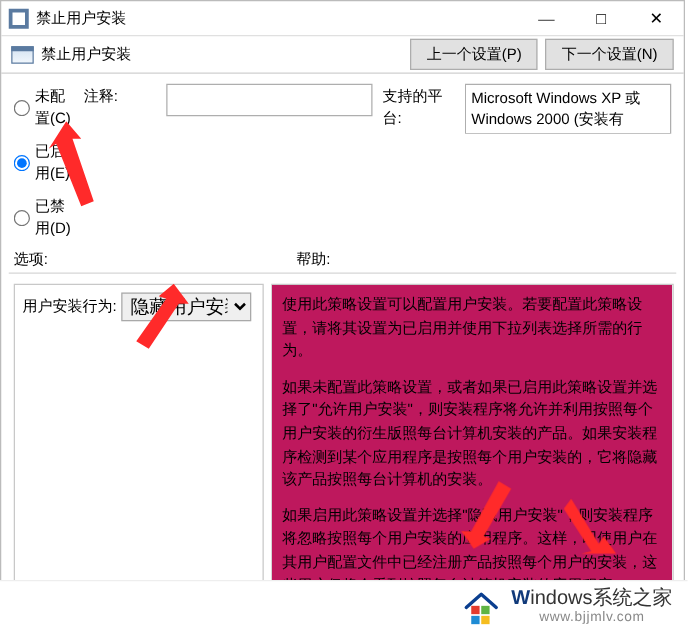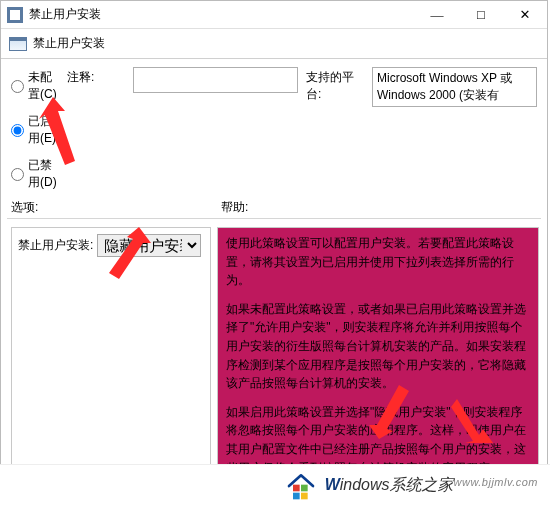--- a/index.html
+++ b/index.html
@@ -89,21 +89,21 @@
     .field-label { width:60px; padding-top:2px;}
     .textarea-slim {
       flex:1; height:26px; border:1px solid #aeaeae; background:#fff; resize:none;
       font-family:inherit; font-size:12px; padding:2px 4px;
     }
     .textarea-platform {
       flex:1; height:40px; border:1px solid #aeaeae; background:#fff; resize:none;
       font-family:inherit; font-size:12px; padding:2px 4px; overflow-y:scroll;
     }
     .section-labels {
-      display:flex; padding: 4px 10px 2px 10px;
+      display:flex; padding: 4px 10px 2px 10px; gap: 16px;
     }
     .section-labels .lbl-left{ width:210px;}
     .section-labels .lbl-right{ }
     .divider { border-top:1px solid #d6d6d6; margin:0 6px 0 6px;}
     .lower {
       display:flex; gap:6px; padding:8px 8px 8px 10px;
     }
     .options-panel {
       width:200px; border:1px solid #c8c8c8; background:#fff;
       height:248px; padding:6px;
@@ -124,21 +124,21 @@
     .arrow {
       position:absolute; pointer-events:none;
     }
     .arrow svg { display:block; }
     .watermark-bar{
       position:absolute; left:0; right:0; bottom:0; height:42px;
       background:#fff; display:flex; align-items:center; justify-content:flex-end;
       padding-right:12px; gap:8px; border-top:1px solid #eee;
       font-family:"Microsoft YaHei",sans-serif;
     }
-    .wm-text{ display:flex; flex-direction:row; align-items:flex-start; line-height:1.15;font-style:italic;}
+    .wm-text{ display:flex; flex-direction:column; align-items:center; line-height:1.15;}
     .wm-main{ font-size:16px; color:#333;}
     .wm-main .win-w{ color:#113a7a; font-weight:600;}
     .wm-url{ font-size:11px; color:#888; letter-spacing:0.5px;}
     .logo-svg{ width:32px; height:32px;}
   </style>
 </head>
 <body>
 
 <div class="window">
 
@@ -148,20 +148,24 @@
     <div class="win-controls">
       <button class="win-btn">—</button>
       <button class="win-btn">□</button>
       <button class="win-btn">✕</button>
     </div>
   </div>
 
   <div class="subheader">
     <span class="sub-icon"></span>
     <span>禁止用户安装</span>
+    <div class="nav-buttons">
+      <button class="btn">上一个设置(P)</button>
+      <button class="btn">下一个设置(N)</button>
+    </div>
   </div>
 
   <div class="body-area">
     <div class="radio-col">
       <label class="radio-row">
         <input type="radio" name="state" style="">
         <span>未配置(C)</span>
       </label>
       <label class="radio-row">
         <input type="radio" name="state" checked="" style="">
@@ -187,21 +191,21 @@
 
   <div class="section-labels">
     <span class="lbl-left">选项:</span>
     <span class="lbl-right">帮助:</span>
   </div>
   <div class="divider"></div>
 
   <div class="lower">
     <div class="options-panel">
       <div class="opt-row">
-        <span class="opt-label">禁止用户安装:</span>
+        <span class="opt-label">用户安装行为:</span>
         <select class="combo">
           <option selected="">隐藏用户安装</option>
         </select>
       </div>
     </div>
     <div class="help-panel">
       <p>使用此策略设置可以配置用户安装。若要配置此策略设置，请将其设置为已启用并使用下拉列表选择所需的行为。</p>
       <p>如果未配置此策略设置，或者如果已启用此策略设置并选择了"允许用户安装"，则安装程序将允许并利用按照每个用户安装的衍生版照每台计算机安装的产品。如果安装程序检测到某个应用程序是按照每个用户安装的，它将隐藏该产品按照每台计算机的安装。</p>
       <p>如果启用此策略设置并选择"隐藏用户安装"，则安装程序将忽略按照每个用户安装的应用程序。这样，即使用户在其用户配置文件中已经注册产品按照每个用户的安装，这些用户仍将会看到按照每台计算机安装的应用程序。</p>
     </div>

